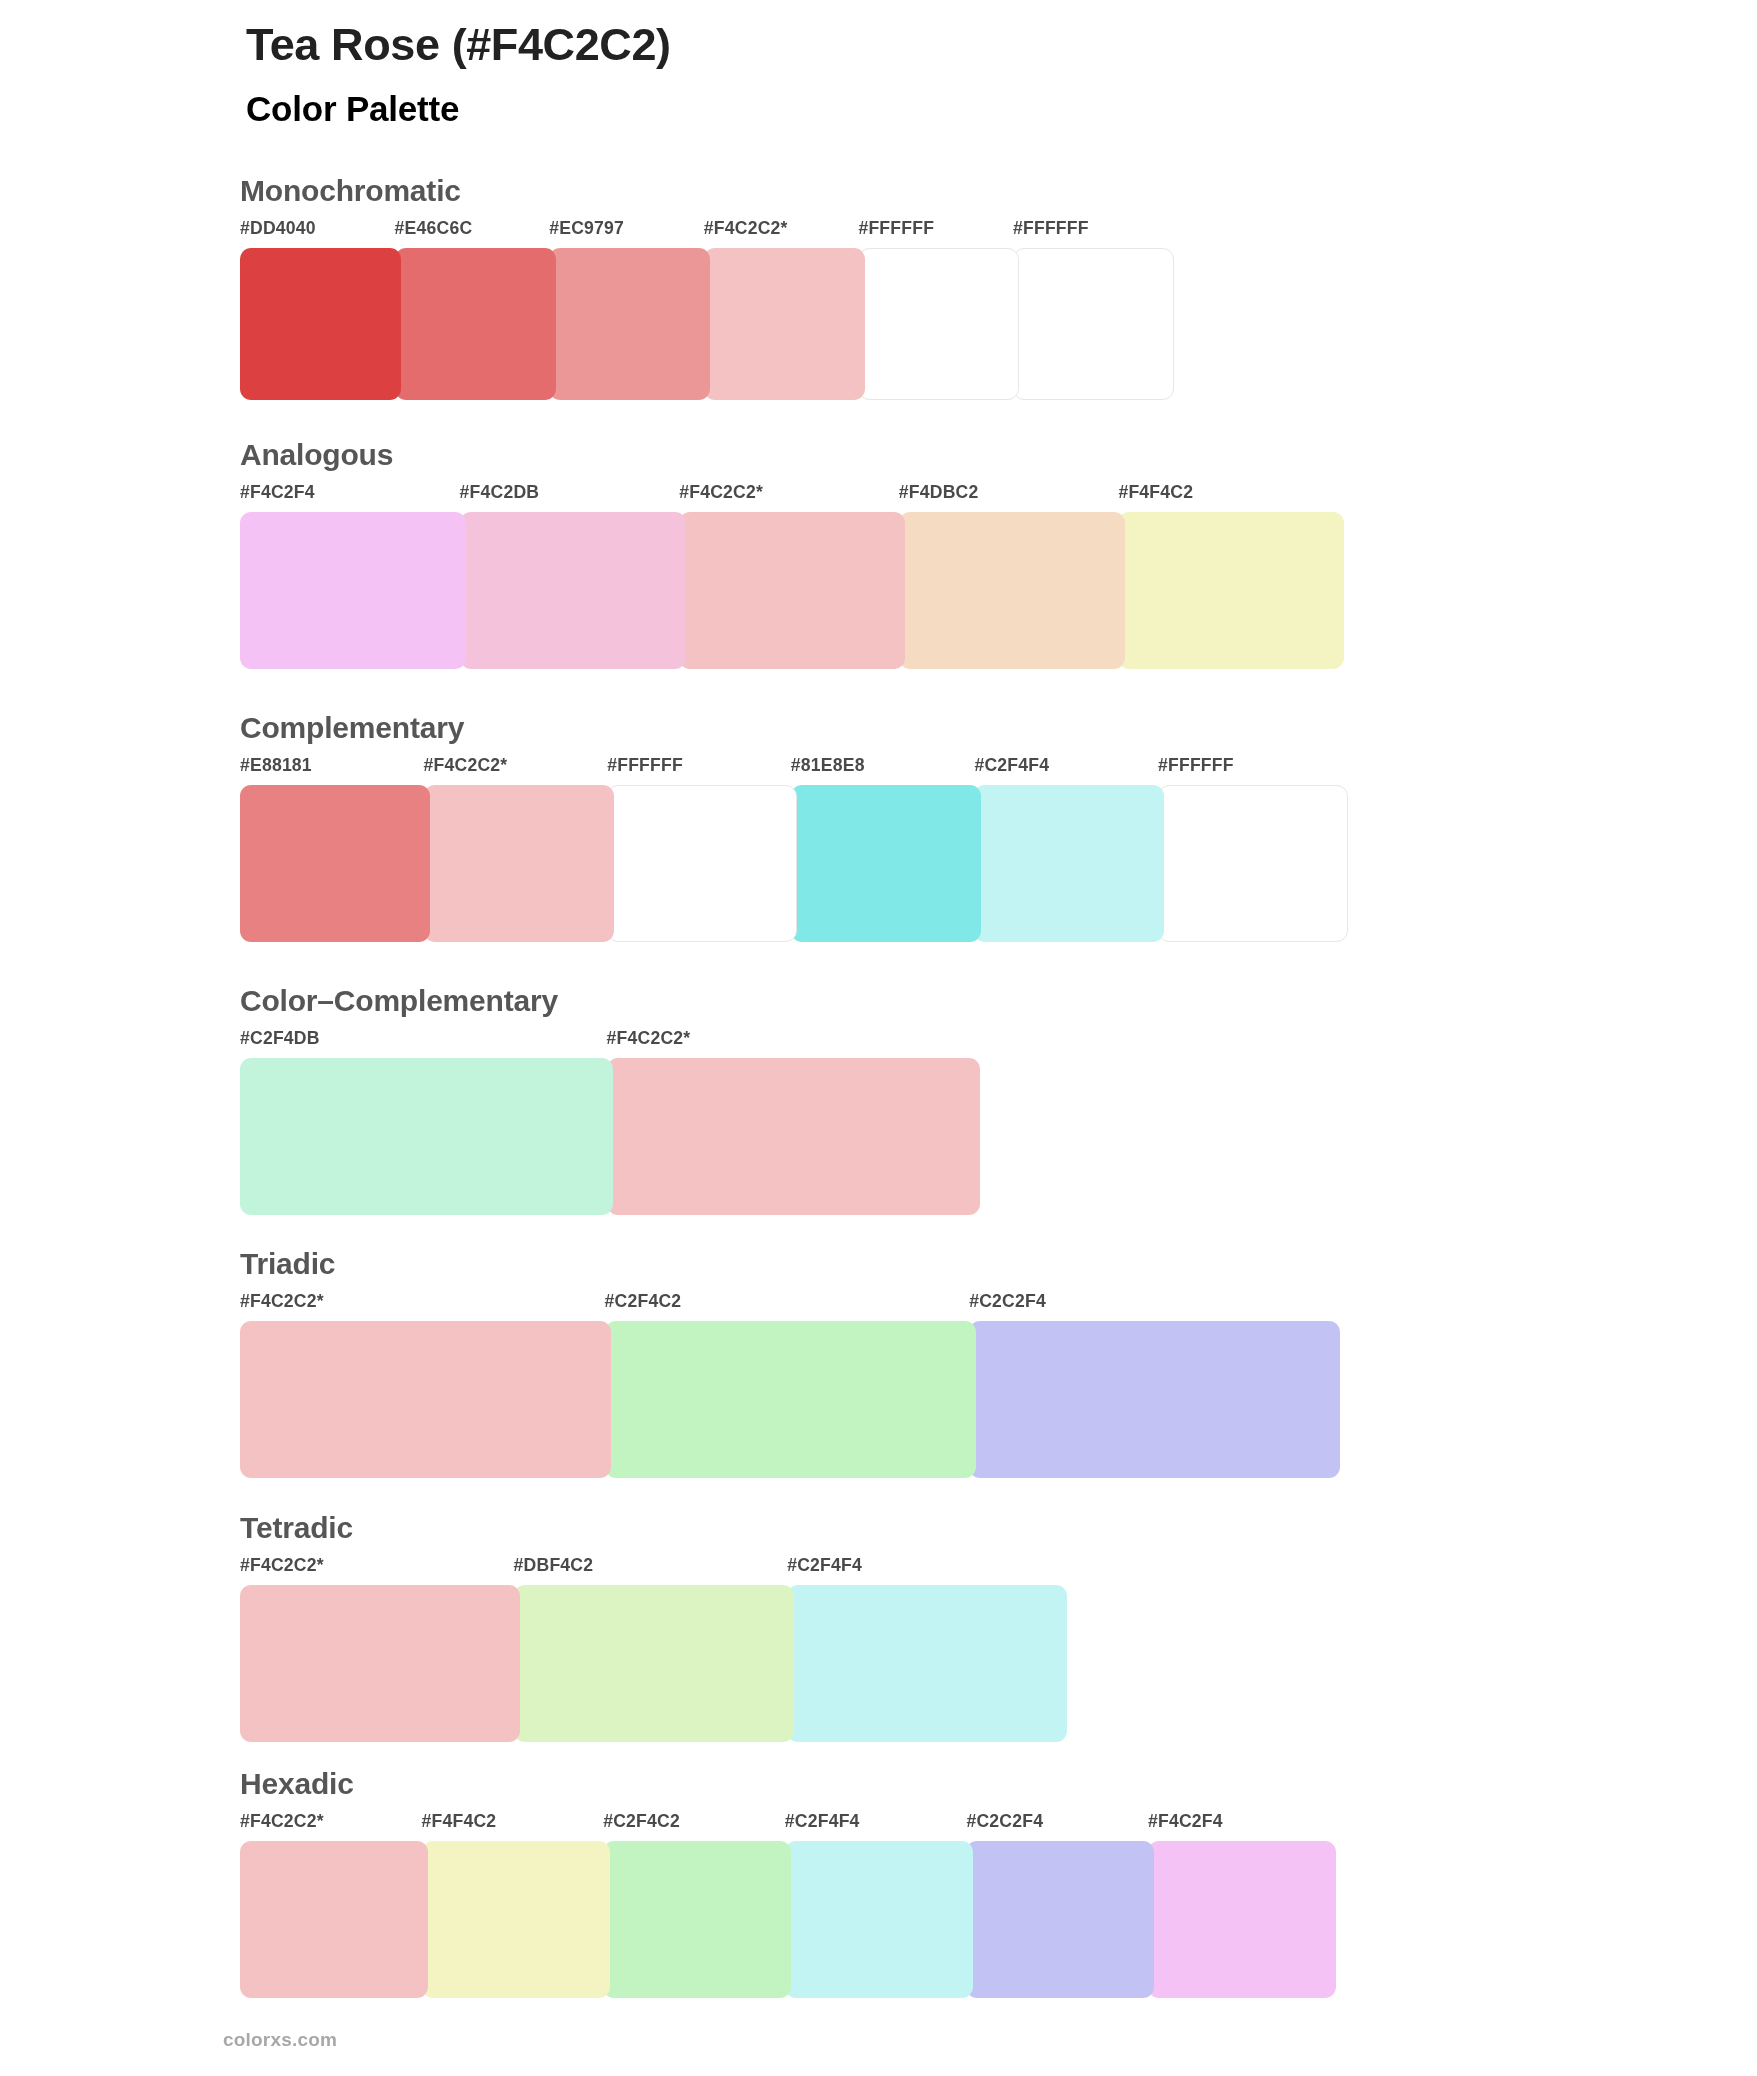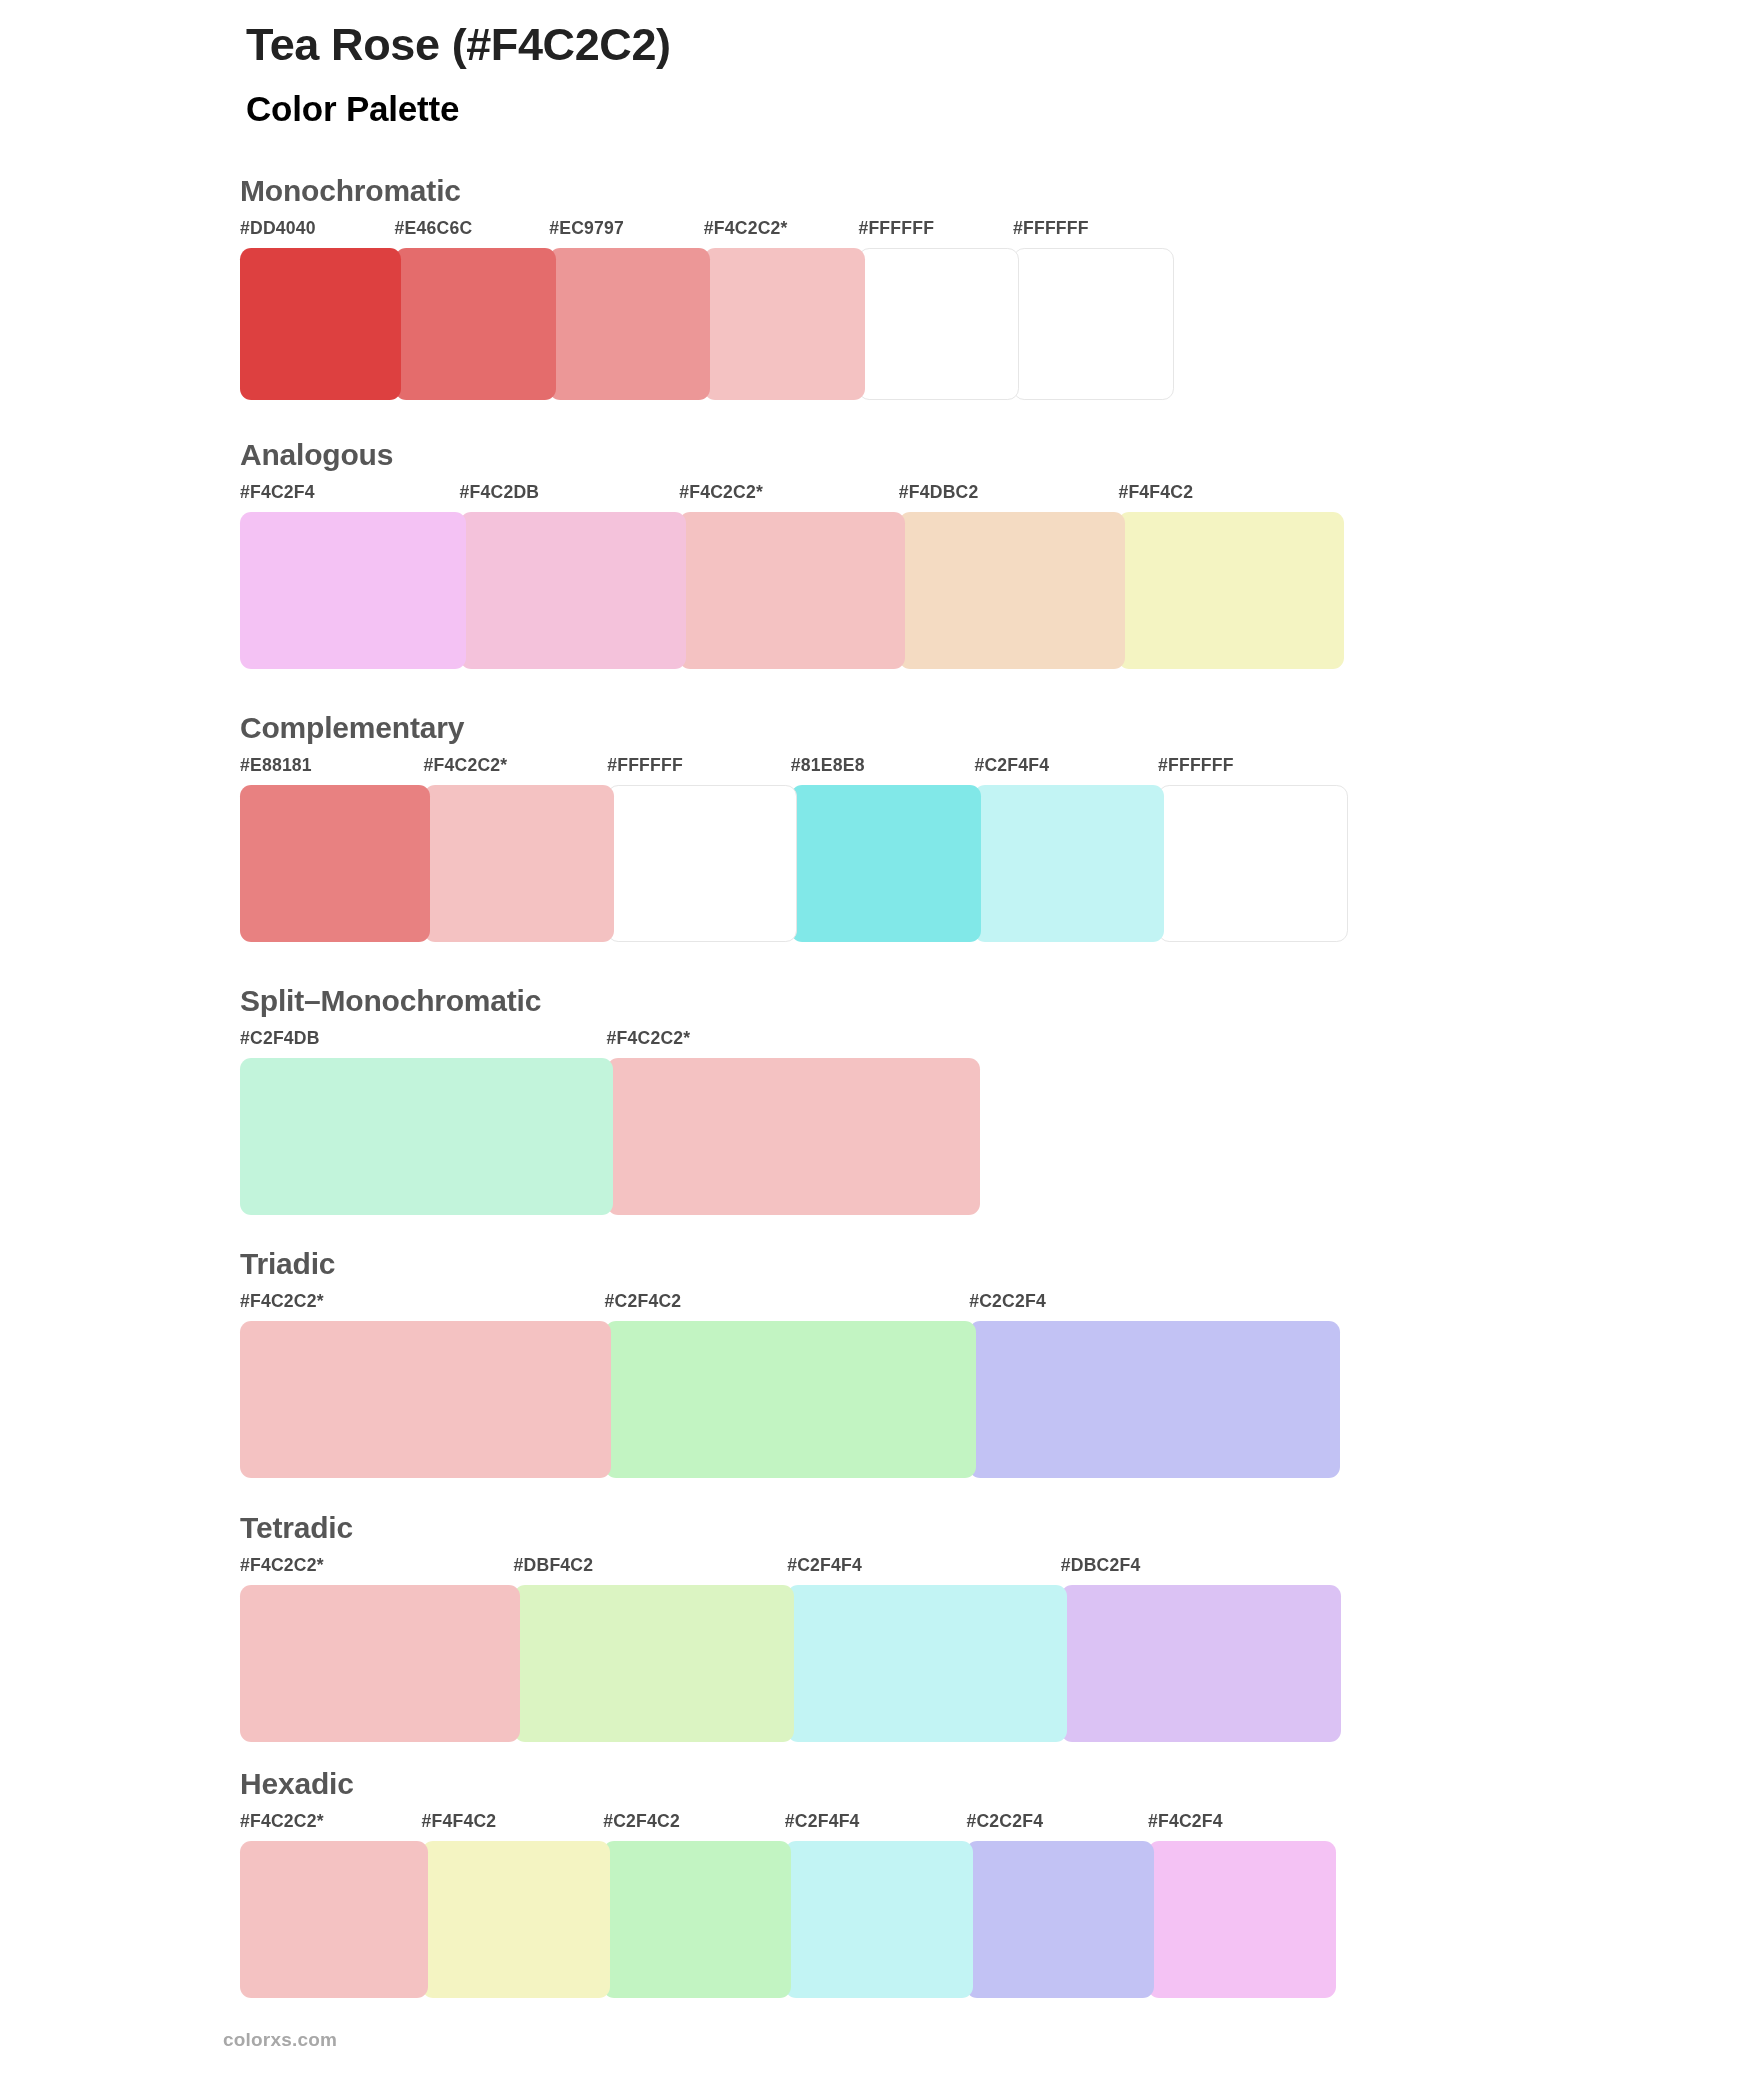--- a/index.html
+++ b/index.html
@@ -201,21 +201,21 @@
             <div class="swatch-label">#C2F4F4</div>
             <div class="swatch-chip" style="background: rgb(194, 244, 244); height: 157px;"></div>
           </div>
           <div class="swatch-col" style="width: 190px; margin-left: -6.4px; z-index: 1;">
             <div class="swatch-label">#FFFFFF</div>
             <div class="swatch-chip is-white" style="background: rgb(255, 255, 255); height: 157px;"></div>
           </div>
         </div>
       </div>
       <div class="section" style="position: absolute; left: 0px; top: 810px;">
-        <div class="section-title">Split–Monochromatic</div>
+        <div class="section-title">Color–Complementary</div>
         <div class="swatch-row" style="width: 1107px;">
           <div class="swatch-col" style="width: 373px; z-index: 3;">
             <div class="swatch-label">#C2F4DB</div>
             <div class="swatch-chip" style="background: rgb(194, 244, 219); height: 157px;"></div>
           </div>
           <div class="swatch-col" style="width: 373px; margin-left: -6.4px; z-index: 2;">
             <div class="swatch-label">#F4C2C2*</div>
             <div class="swatch-chip" style="background: rgb(244, 194, 194); height: 157px;"></div>
           </div>
         </div>
@@ -245,24 +245,20 @@
             <div class="swatch-chip" style="background: rgb(244, 194, 194); height: 157px;"></div>
           </div>
           <div class="swatch-col" style="width: 280px; margin-left: -6.4px; z-index: 3;">
             <div class="swatch-label">#DBF4C2</div>
             <div class="swatch-chip" style="background: rgb(219, 244, 194); height: 157px;"></div>
           </div>
           <div class="swatch-col" style="width: 280px; margin-left: -6.4px; z-index: 2;">
             <div class="swatch-label">#C2F4F4</div>
             <div class="swatch-chip" style="background: rgb(194, 244, 244); height: 157px;"></div>
           </div>
-          <div class="swatch-col" style="width: 280px; margin-left: -6.4px; z-index: 1;">
-            <div class="swatch-label">#DBC2F4</div>
-            <div class="swatch-chip" style="background: rgb(219, 194, 244); height: 157px;"></div>
-          </div>
         </div>
       </div>
       <div class="section" style="position: absolute; left: 0px; top: 1593px;">
         <div class="section-title">Hexadic</div>
         <div class="swatch-row" style="width: 1094px;">
           <div class="swatch-col" style="width: 188px; z-index: 6;">
             <div class="swatch-label">#F4C2C2*</div>
             <div class="swatch-chip" style="background: rgb(244, 194, 194); height: 157px;"></div>
           </div>
           <div class="swatch-col" style="width: 188px; margin-left: -6.4px; z-index: 5;">

